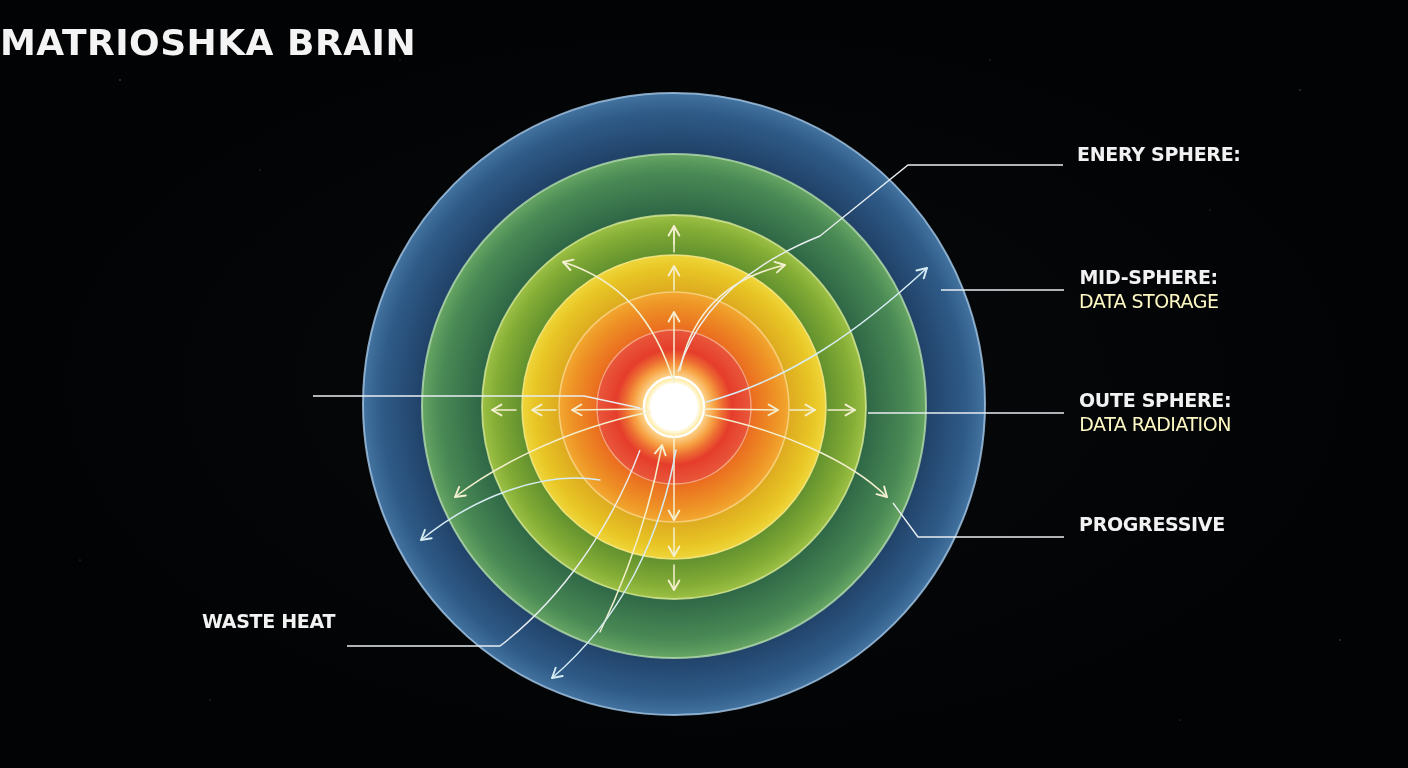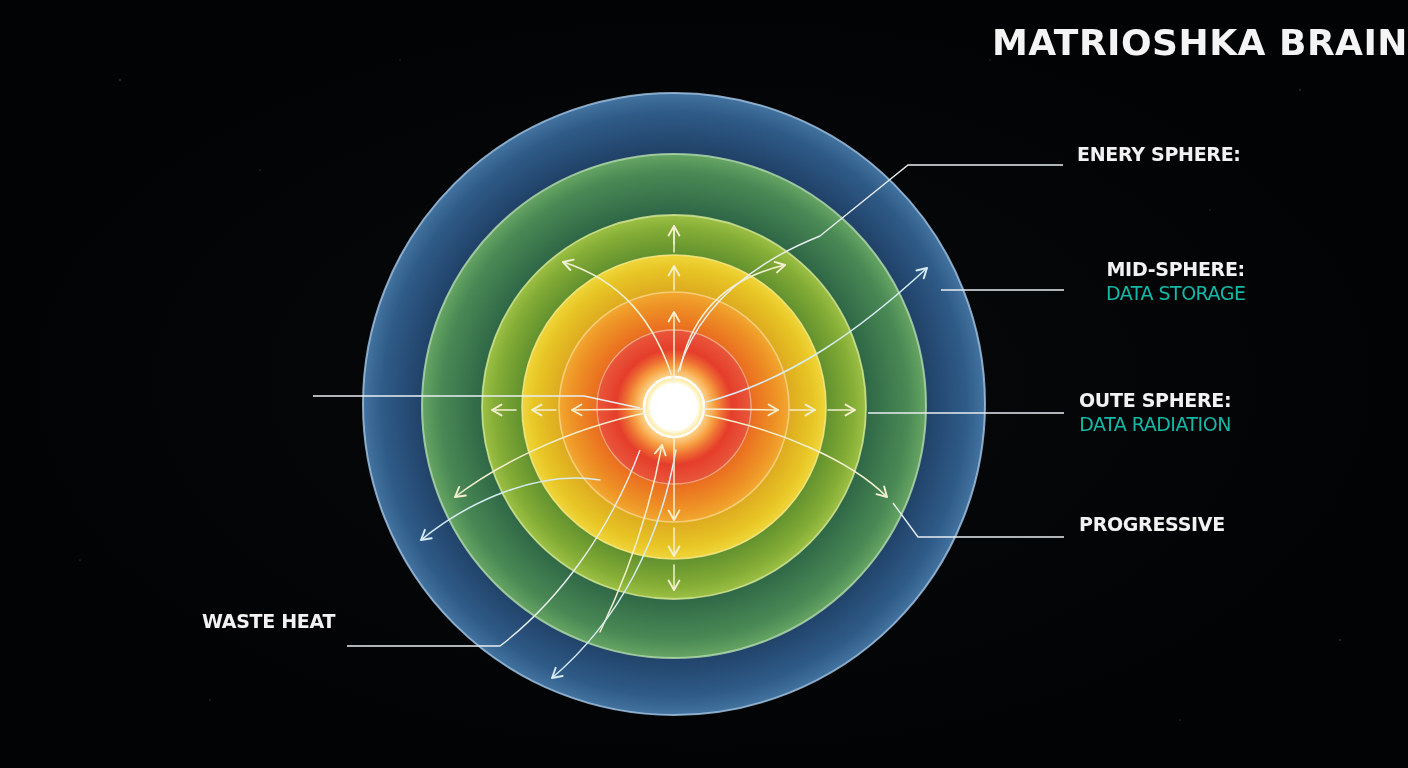--- a/index.html
+++ b/index.html
@@ -19,21 +19,21 @@
       position: absolute;
       left: 0; top: 0;
       width: 1408px; height: 768px;
       background:
         radial-gradient(ellipse at 50% 50%, #07090c 0%, #020304 70%);
     }
     .title {
       position: absolute;
       left: 0; right: 0;
       top: 22px;
-      text-align: right;
+      text-align: left;
       font-family: "DejaVu Sans", sans-serif;
       font-weight: bold;
       font-size: 36px;
       letter-spacing: 0.5px;
       color: #f4f4f4;
     }
     svg.diagram {
       position: absolute;
       left: 0; top: 0;
       width: 1408px; height: 768px;
@@ -49,21 +49,21 @@
       font-family: "DejaVu Sans", sans-serif;
       font-weight: bold;
       font-size: 19px;
       letter-spacing: -0.3px;
     }
     .label .sub {
       display: block;
       font-family: "DejaVu Sans", sans-serif;
       font-size: 19px;
       letter-spacing: -0.5px;
-      color: #14b8a6;
+      color: #fef9c3;
     }
     .label.right { text-align: center; }
     .label.left-aligned-right { text-align: center; }
   </style>
 </head>
 <body>
 
 <div class="stage"></div>
 
 <div class="title">MATRIOSHKA BRAIN</div>
@@ -212,21 +212,21 @@
     <path d="M313,396 L584,396 L640,408"></path>
 
     <path d="M347,646 L500,646 C560,600 610,530 640,450"></path>
   </g>
 </svg>
 
 <div class="label right" style="left:1077px; top:143px;">
   <span class="head">ENERY SPHERE:</span>
 </div>
 
-<div class="label right" style="left:1079px; top:258px;margin-left:27px;">
+<div class="label right" style="left:1079px; top:266px;">
   <span class="head">MID-SPHERE:</span>
   <span class="sub">DATA STORAGE</span>
 </div>
 
 <div class="label right" style="left:1079px; top:389px;">
   <span class="head">OUTE SPHERE:</span>
   <span class="sub">DATA RADIATION</span>
 </div>
 
 <div class="label right" style="left:1079px; top:513px;">

